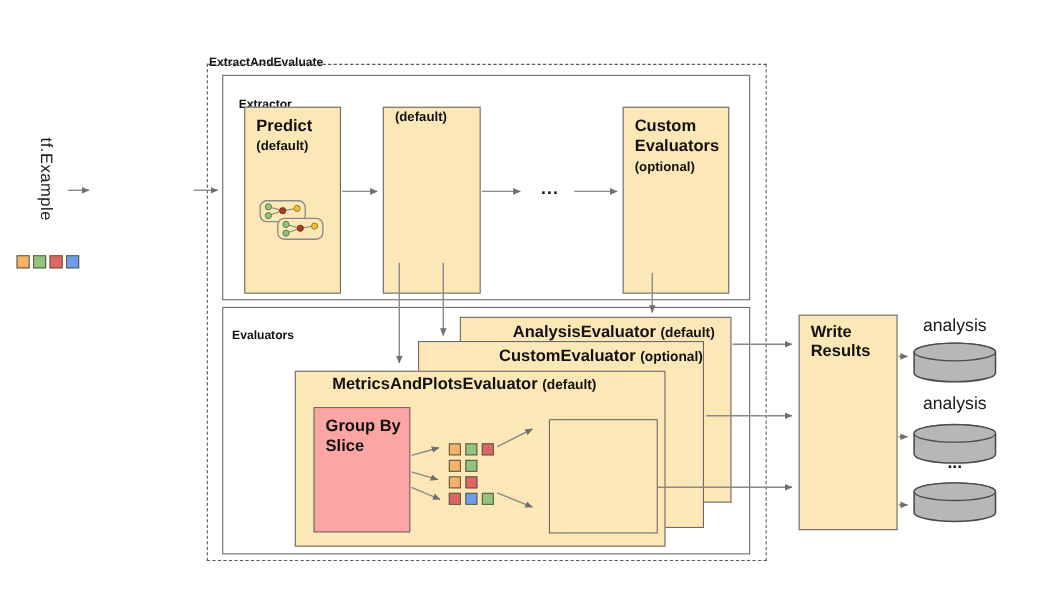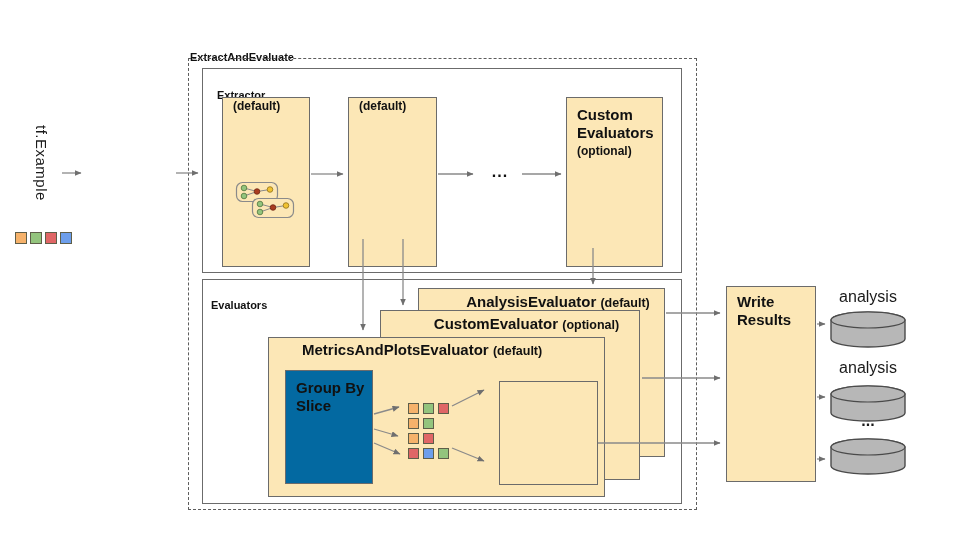--- a/index.html
+++ b/index.html
@@ -45,20 +45,21 @@
 
 
   <div class="abs sectionlabel" style="left:190px;top:35px;">ExtractAndEvaluate</div>
   <div class="abs dashedbox" style="left:188px;top:58px;width:509px;height:452px;"></div>
 
   <div class="abs whitebox" style="left:202px;top:68px;width:480px;height:205px;">
     <div class="sectionlabel" style="padding:4px 0 0 14px;">Extractor</div>
   </div>
 
   <div class="abs tan" style="left: 222px; top: 97px; width: 88px; height: 170px; background: rgb(252, 231, 182); border-color: rgb(107, 107, 107);">
+    <div class="boxlabel" style="padding:8px 0 0 10px;">Predict</div>
     <div class="qualifier" style="padding:1px 0 0 10px;">(default)</div>
     <svg class="abs" style="left:12px;top:83px;" width="62" height="40" viewBox="0 0 62 40">
       <rect x="1.5" y="1.5" width="41" height="19" rx="6" fill="none" stroke="#8a8a8a" stroke-width="1.2"></rect>
       <line x1="9" y1="7" x2="22" y2="10.5" stroke="#8a8a8a" stroke-width="1"></line>
       <line x1="9" y1="15" x2="22" y2="10.5" stroke="#8a8a8a" stroke-width="1"></line>
       <line x1="22" y1="10.5" x2="35" y2="8.5" stroke="#8a8a8a" stroke-width="1"></line>
       <circle cx="9" cy="7" r="2.8" fill="#93C47D" stroke="#50753c" stroke-width="0.8"></circle>
       <circle cx="9" cy="15" r="2.8" fill="#93C47D" stroke="#50753c" stroke-width="0.8"></circle>
       <circle cx="22" cy="10.5" r="2.8" fill="#A93C20" stroke="#6e2512" stroke-width="0.8"></circle>
       <circle cx="35" cy="8.5" r="2.8" fill="#F1C232" stroke="#8f7017" stroke-width="0.8"></circle>
@@ -89,34 +90,34 @@
   </div>
 
   <div class="abs tan" style="left: 418px; top: 288px; width: 247px; height: 169px; background: rgb(252, 231, 182); border-color: rgb(107, 107, 107);">
     <div class="evtitle" style="padding-top:4px;text-align:center;">
       <span>AnalysisEvaluator</span>
       <span class="qualifier">(default)</span>
     </div>
   </div>
 
   <div class="abs tan" style="left: 380px; top: 310px; width: 260px; height: 170px; background: rgb(252, 231, 182); border-color: rgb(107, 107, 107);">
-    <div class="evtitle" style="padding-top:4px;text-align:center;">
+    <div class="evtitle" style="padding-top:4px;text-align:right;">
       <span>CustomEvaluator</span>
       <span class="qualifier">(optional)</span>
     </div>
   </div>
 
   <div class="abs tan" style="left: 268px; top: 337px; width: 337px; height: 160px; background: rgb(252, 231, 182); border-color: rgb(107, 107, 107);">
     <div class="evtitle" style="padding:3px 0 0 0;">
       <span>MetricsAndPlotsEvaluator</span>
       <span class="qualifier">(default)</span>
     </div>
   </div>
 
-  <div class="abs tan" style="left: 285px; top: 370px; width: 88px; height: 114px; background: #0369a1; border-color: rgb(107, 107, 107);">
+  <div class="abs tan" style="left: 285px; top: 370px; width: 88px; height: 114px; background: #fca5a5; border-color: rgb(107, 107, 107);">
     <div class="boxlabel" style="padding:8px 0 0 10px;">Group By Slice</div>
   </div>
 
   <div class="abs" id="slice-grid" style="left:408px;top:403px;">
       <div class="sq-row">
         <div class="sq" style="background: rgb(246, 178, 107);"></div>
         <div class="sq" style="background: rgb(147, 196, 125);"></div>
         <div class="sq" style="background: rgb(224, 102, 102);"></div>
       </div>
       <div class="sq-row">

